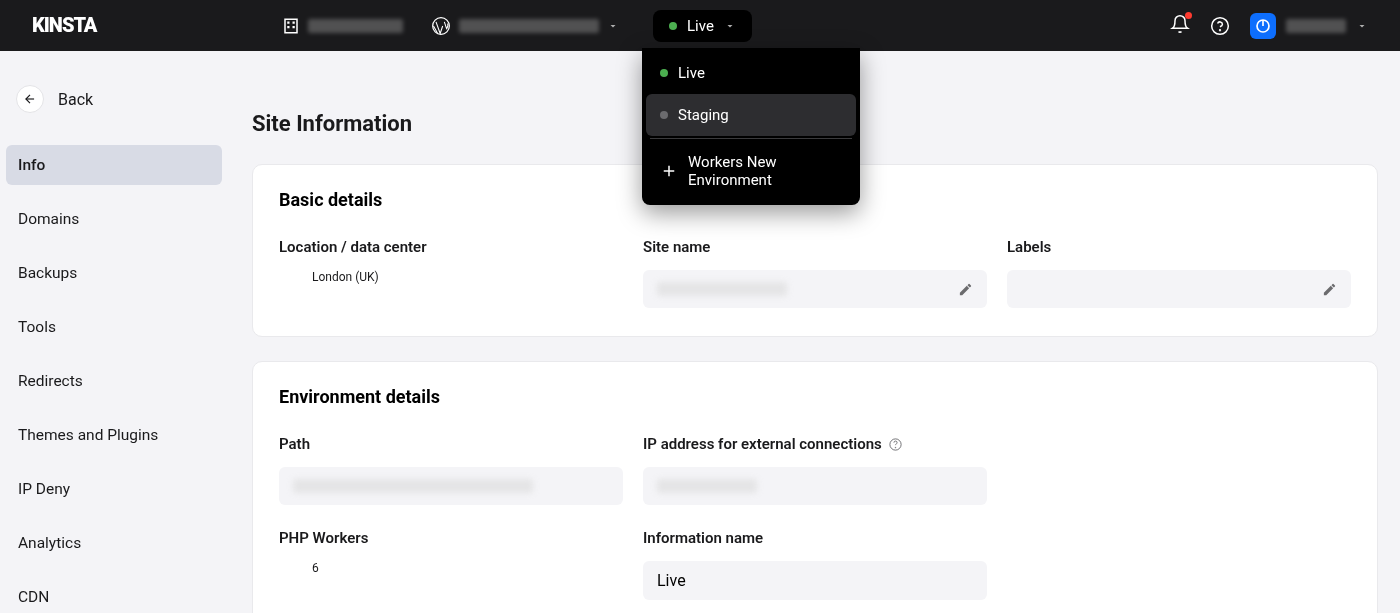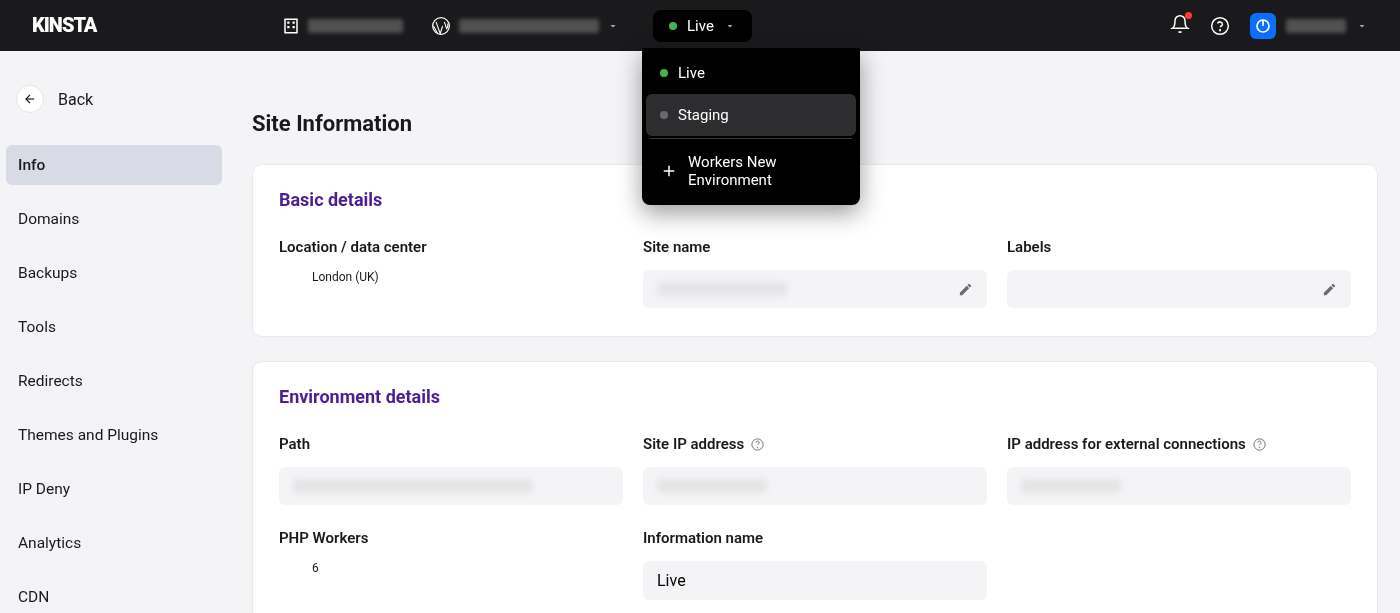--- a/index.html
+++ b/index.html
@@ -206,21 +206,21 @@
     .card {
       background: #fff;
       border: 1px solid #e9e9ec;
       border-radius: 10px;
       padding: 24px 26px 28px;
       margin-bottom: 24px;
     }
     .card-title {
       font-size: 18px;
       font-weight: 700;
-      color: #4c1d95;
+      color: #000000;
       margin-bottom: 28px;
     }
     .field-row {
       display: grid;
       grid-template-columns: 1fr 1fr 1fr;
       gap: 20px;
     }
     .field-label {
       font-size: 15px;
       font-weight: 600;
@@ -441,35 +441,20 @@
         <div>
           <div class="field-label">
             <span>Path</span>
           </div>
           <div class="input-like">
             <span class="input-redacted" style="width:240px;"></span>
           </div>
         </div>
         <div>
           <div class="field-label">
-            <span>Site IP address</span>
-            <span class="icon help-icon">
-              <svg viewBox="0 0 24 24">
-                  <circle cx="12" cy="12" r="9"></circle>
-                  <path d="M9.5 9a2.5 2.5 0 0 1 5 0c0 1.7-2.5 2.5-2.5 4"></path>
-                  <circle cx="12" cy="17" r="0.5" fill="#6b6b6e"></circle>
-                </svg>
-            </span>
-          </div>
-          <div class="input-like">
-            <span class="input-redacted" style="width:110px;"></span>
-          </div>
-        </div>
-        <div>
-          <div class="field-label">
             <span>IP address for external connections</span>
             <span class="icon help-icon">
               <svg viewBox="0 0 24 24">
                   <circle cx="12" cy="12" r="9"></circle>
                   <path d="M9.5 9a2.5 2.5 0 0 1 5 0c0 1.7-2.5 2.5-2.5 4"></path>
                   <circle cx="12" cy="17" r="0.5" fill="#6b6b6e"></circle>
                 </svg>
             </span>
           </div>
           <div class="input-like">

